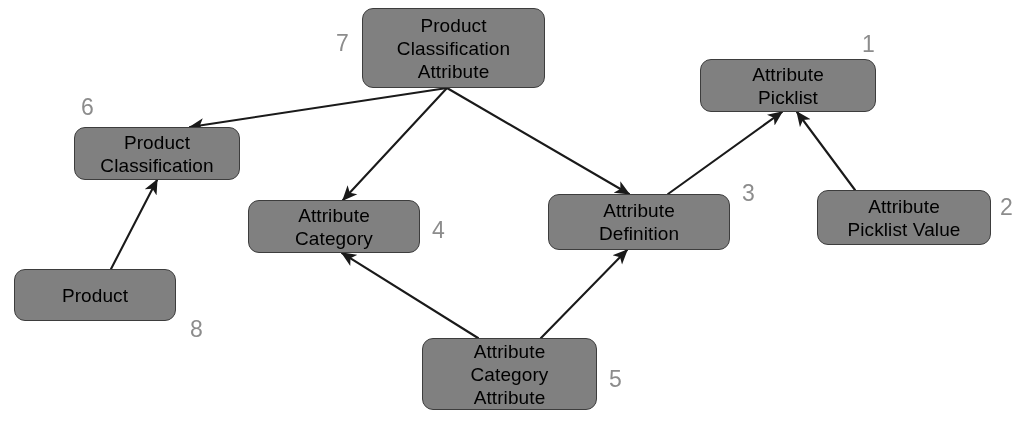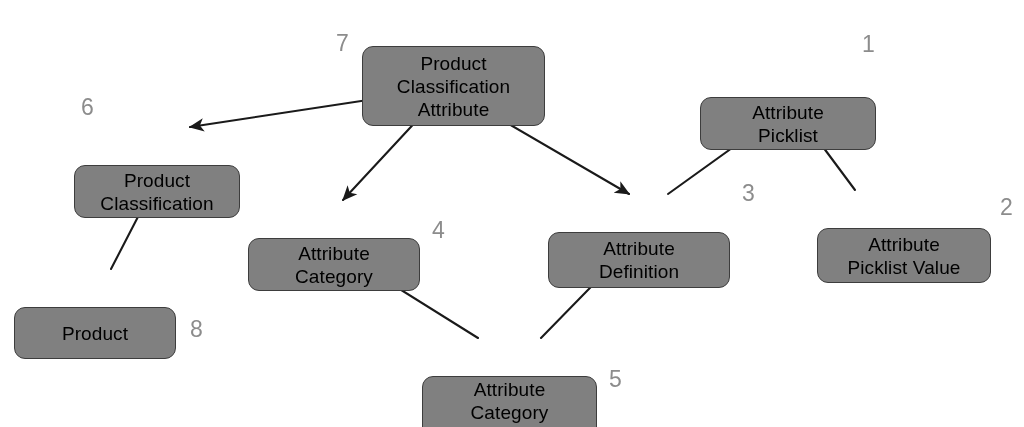--- a/index.html
+++ b/index.html
@@ -34,21 +34,20 @@
     border-radius: 11px;
     display: flex;
     align-items: center;
     justify-content: center;
     text-align: center;
     color: #000000;
     font-size: 19px;
     line-height: 23px;
     letter-spacing: 0.1px;
     z-index: 2;
-    margin-top: 38px;
   }
   .node-label {
     display: block;
     white-space: pre-line;
     padding: 0 6px;
   }
   .num {
     position: absolute;
     color: #8c8c8c;
     font-size: 23px;

